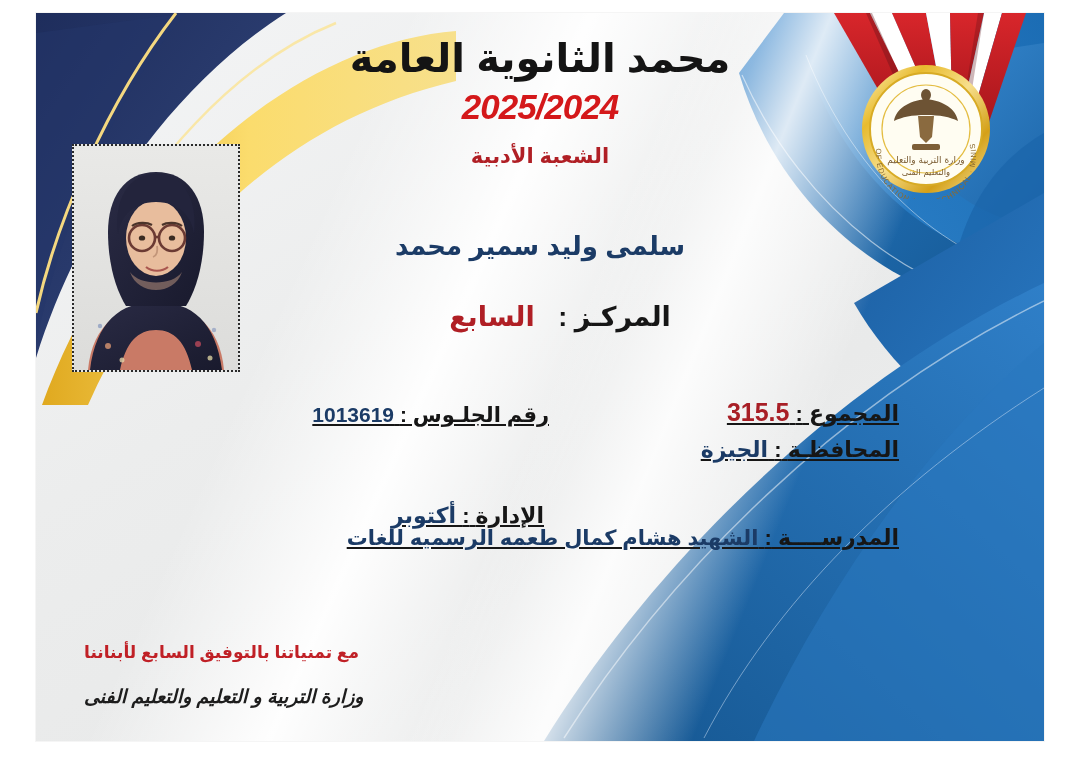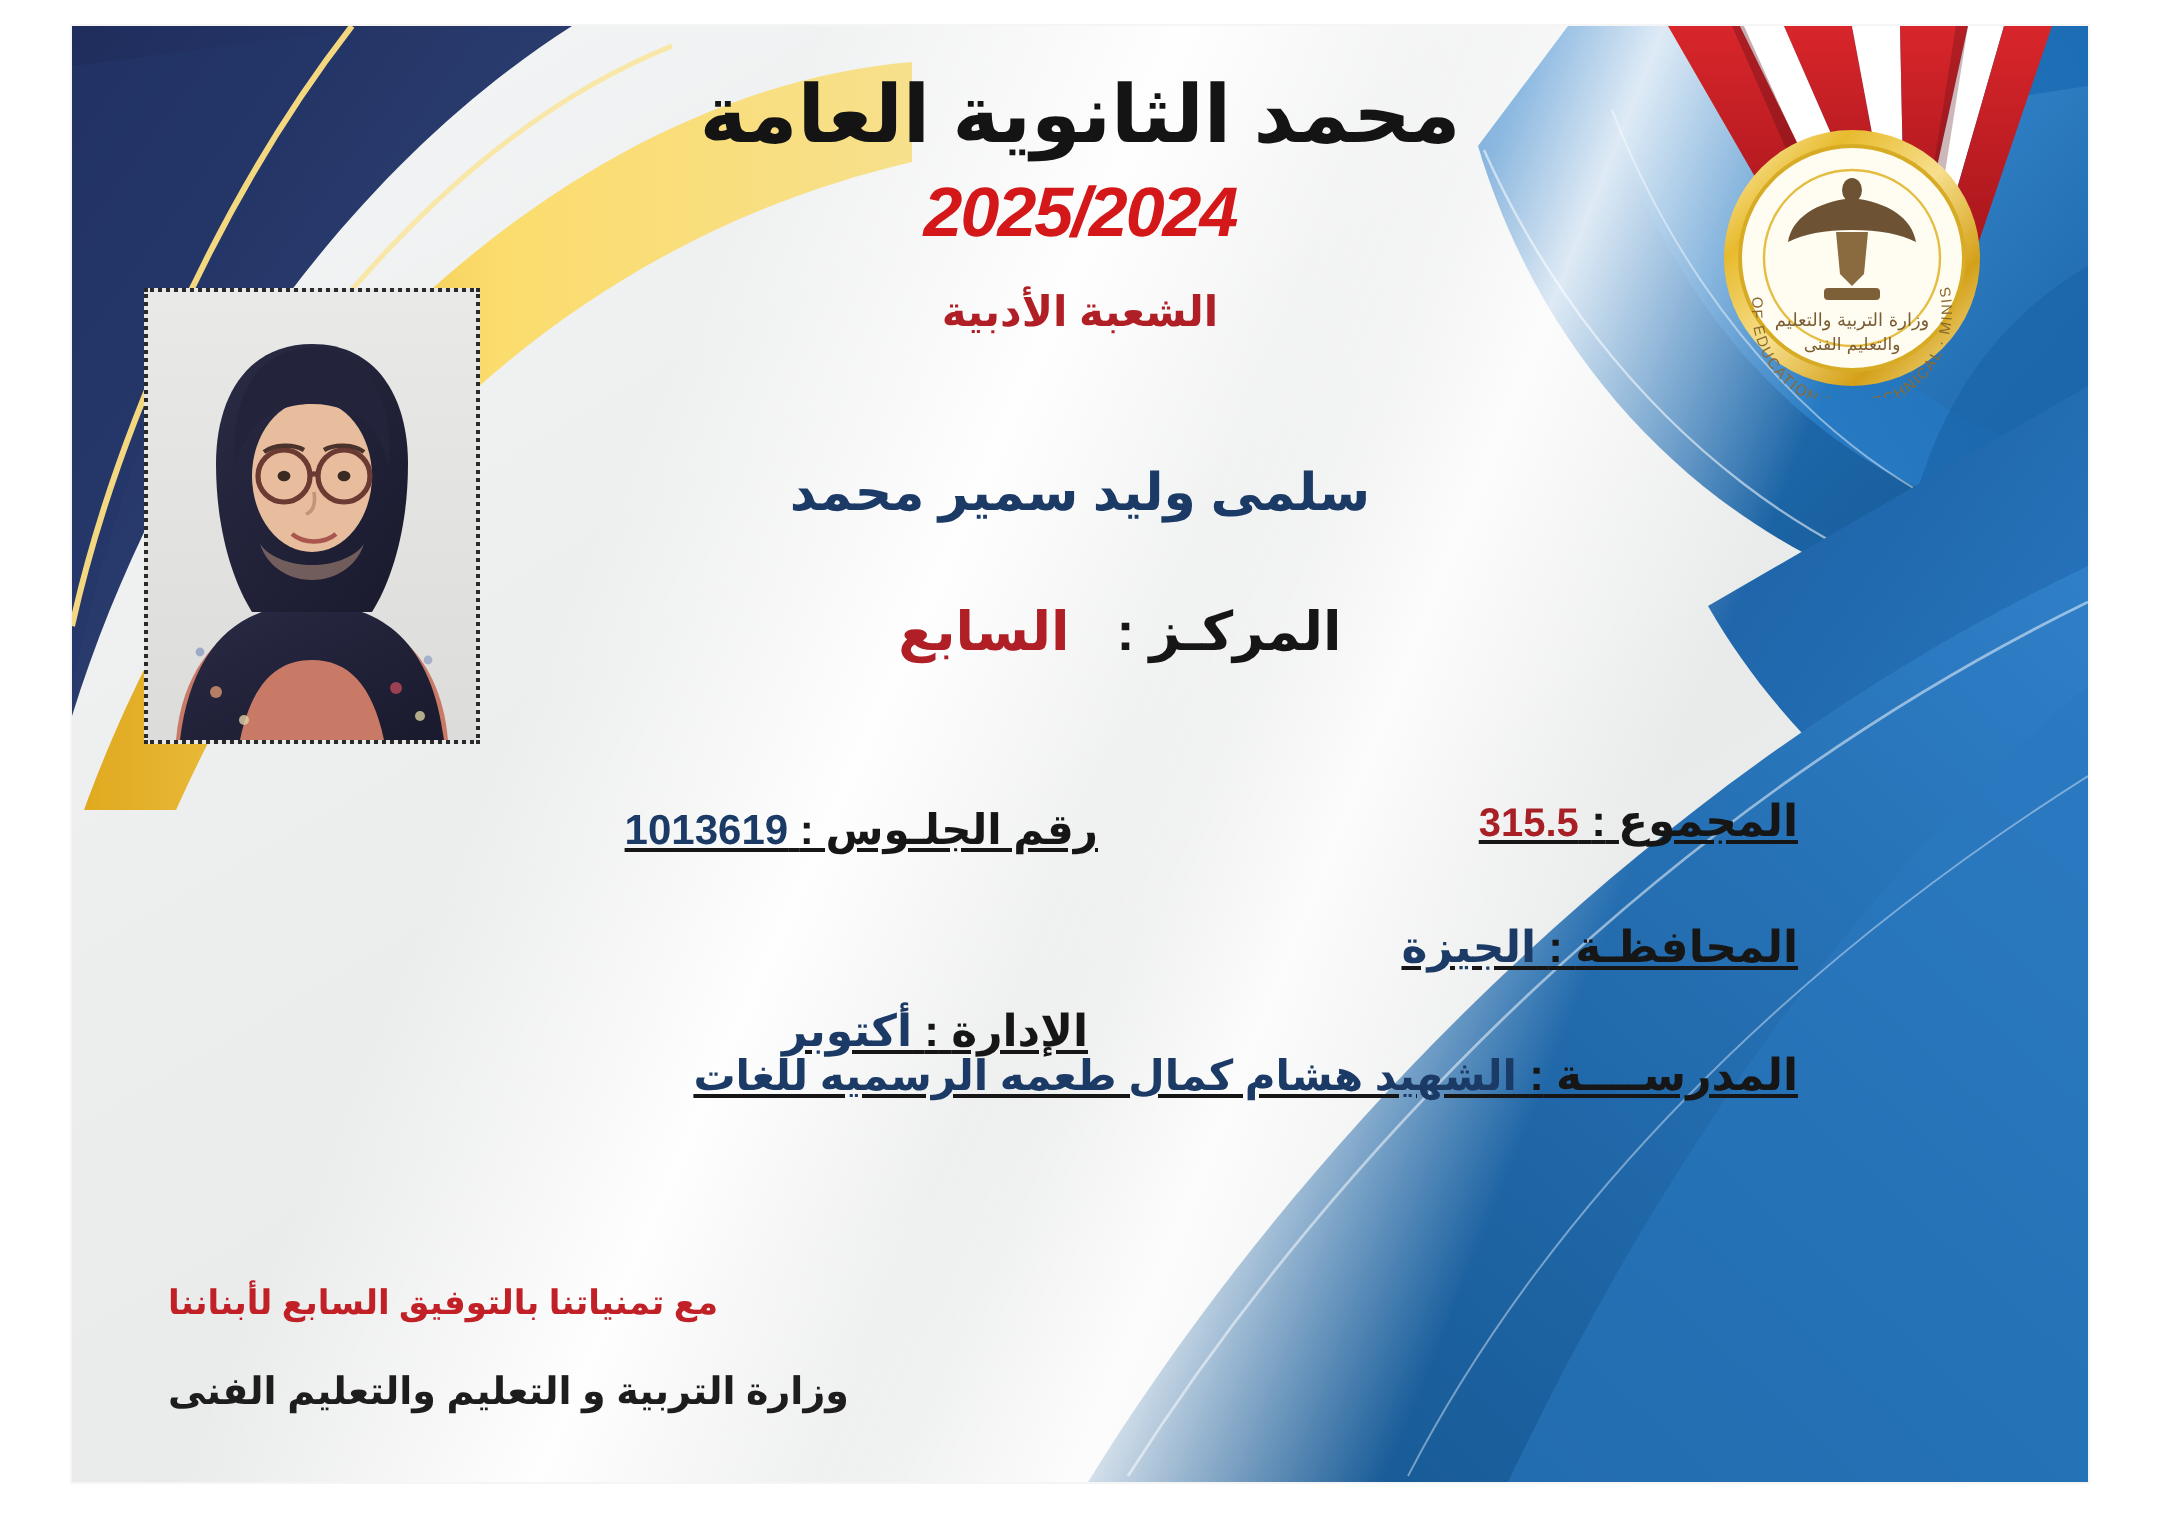--- a/index.html
+++ b/index.html
@@ -147,25 +147,25 @@
   .row {
     position: absolute;
     direction: rtl;
     font-size: 22px;
     font-weight: bold;
     color: #161616;
     white-space: nowrap;
     text-decoration: underline;
   }
   .row .val { color: #1b3b66; }
-  .row .val-red { color: #a81f26; font-size: 20px; margin-top: 42px; }
+  .row .val-red { color: #a81f26; font-size: 25px; margin-top: 42px; }
 
   .r-total  { right: 145px; top: 385px; }
   .r-seat   { right: 495px; top: 390px; font-size: 21px; }
-  .r-gov    { right: 145px; top: 448px; }
+  .r-gov    { right: 145px; top: 424px; }
   .r-admin  { right: 500px; top: 450px; margin-top: 40px; }
   .r-school { right: 145px; top: 512px; }
   .r-school .val { font-size: 21px; }
 
   
   .foot-1 {
     position: absolute;
     left: 48px; top: 629px;
     font-size: 17px;
     font-weight: bold;
@@ -174,20 +174,21 @@
     letter-spacing: 0.3px;
   }
   .foot-2 {
     position: absolute;
     left: 48px; top: 672px;
     font-size: 19px;
     font-weight: bold;
     color: #1d1d1d;
     direction: rtl;
     letter-spacing: 0.3px;
+    font-style: italic;
   }
 
   
   .medal-wrap {
     position: absolute;
     right: 14px;
     top: 0;
     width: 208px;
     height: 186px;
   }

